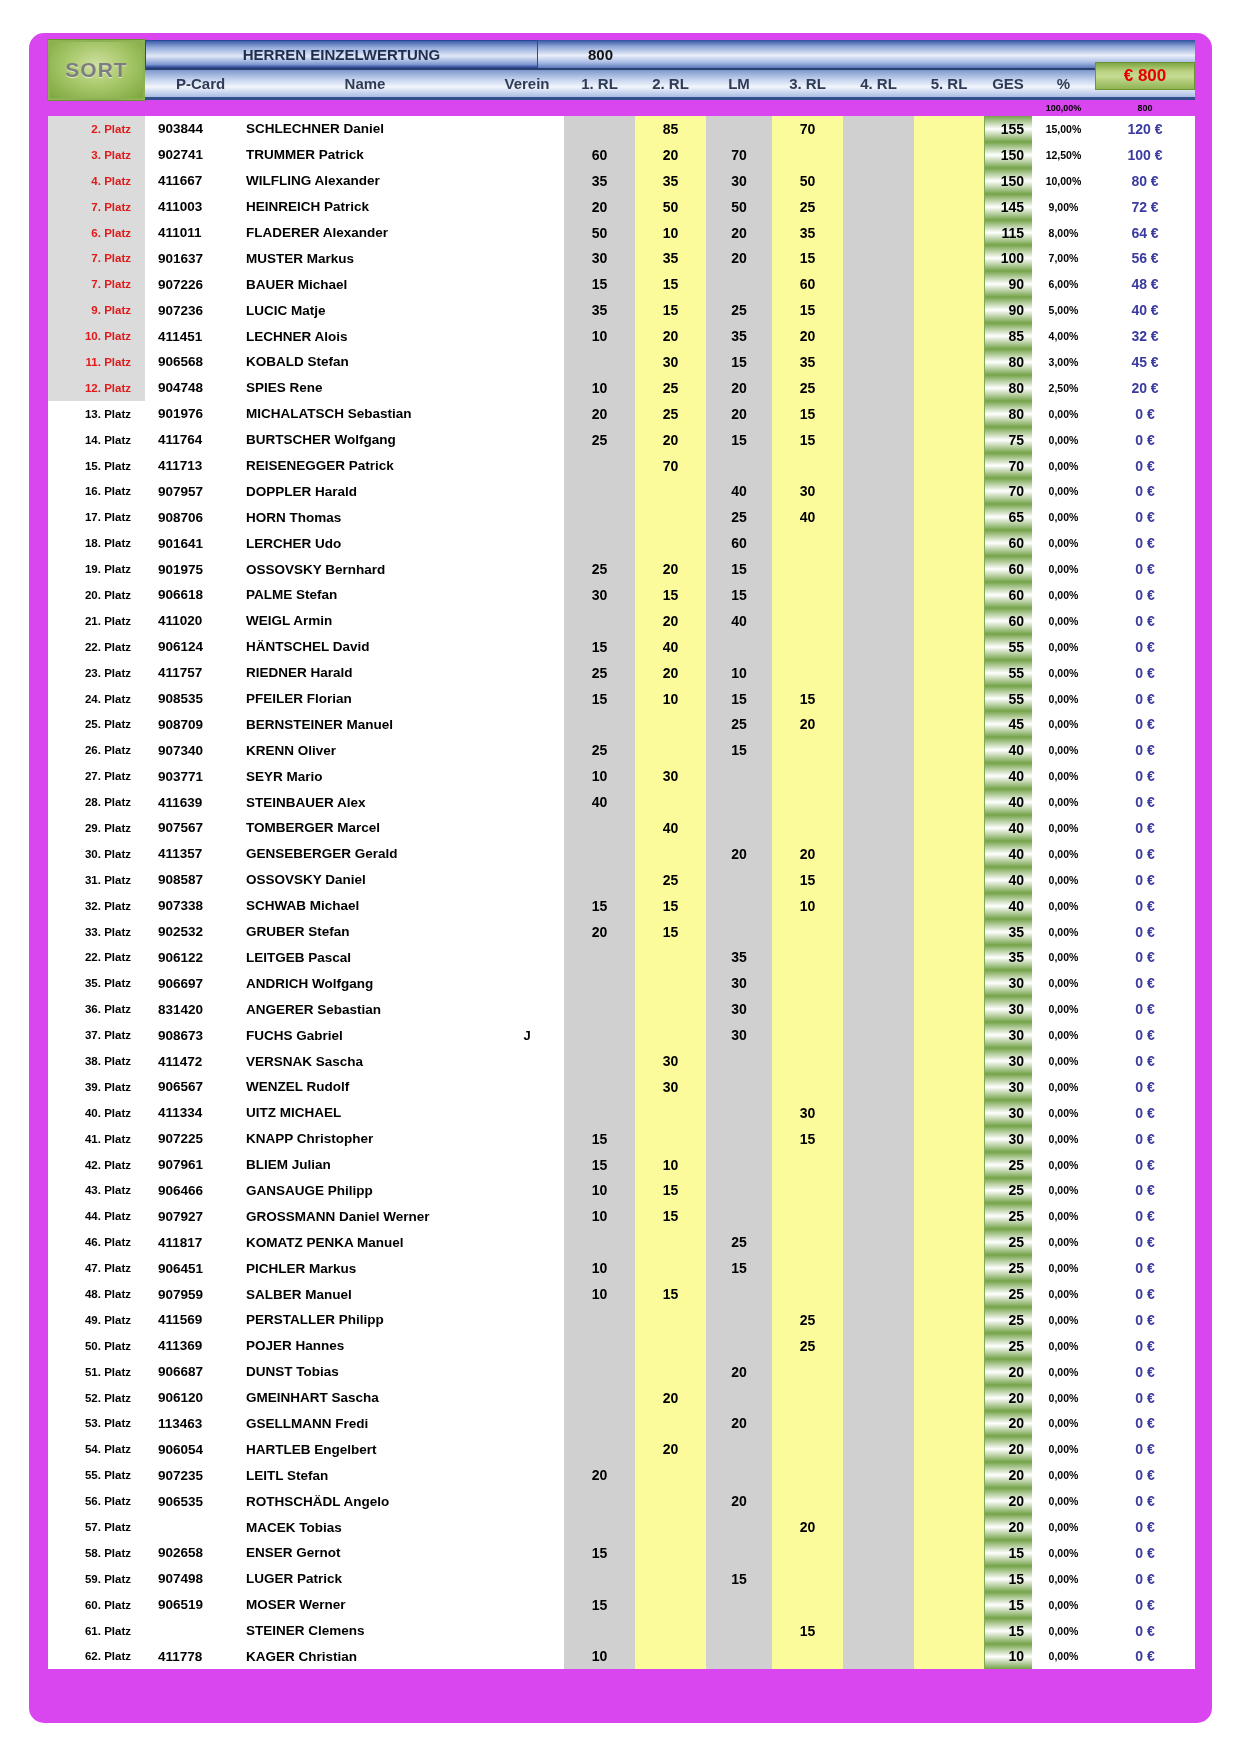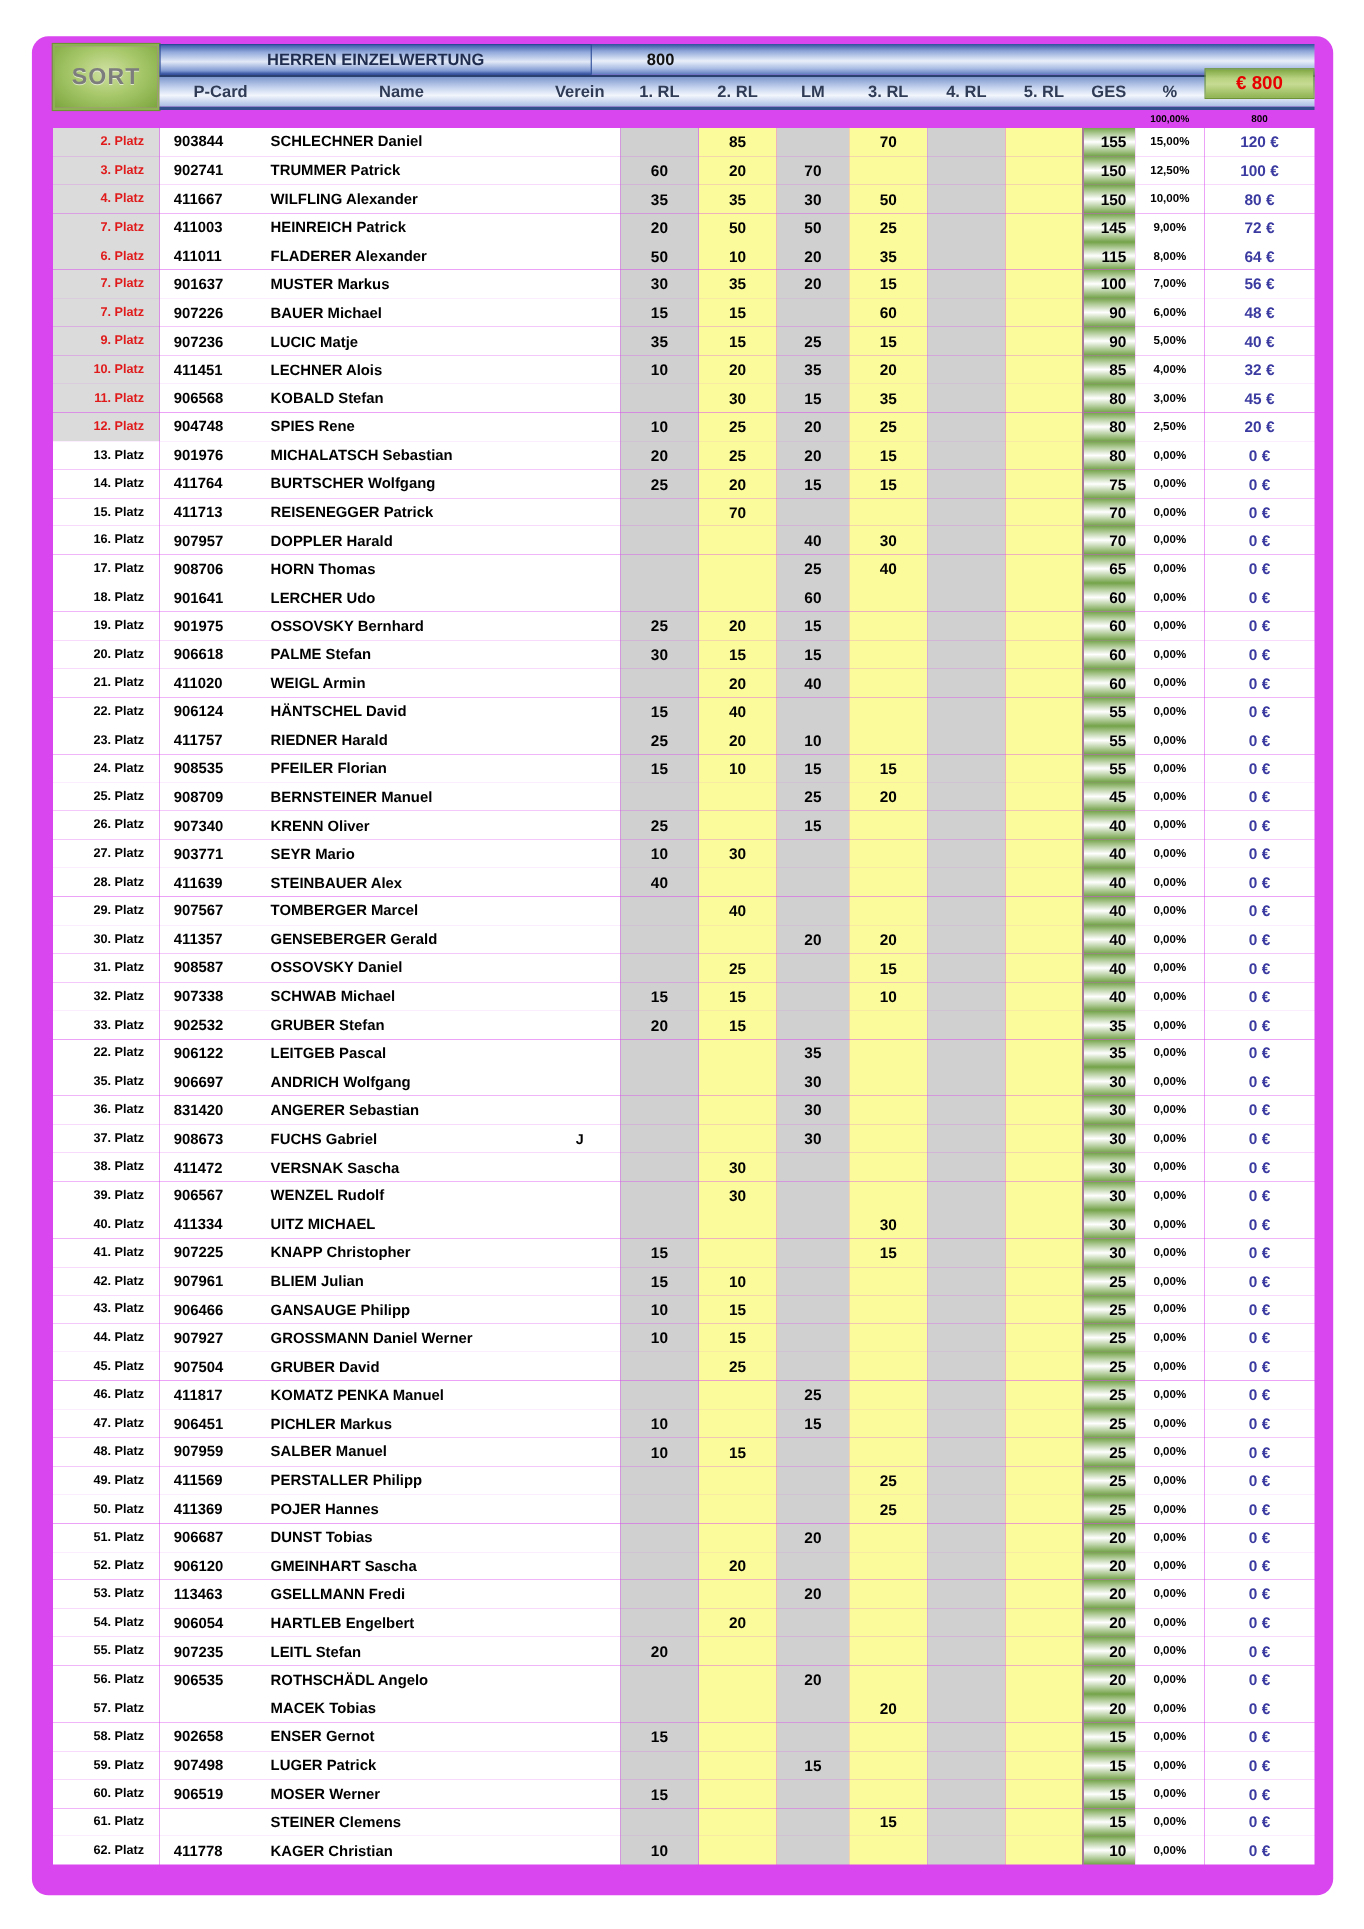--- a/index.html
+++ b/index.html
@@ -755,35 +755,20 @@
     <td class="rl y">15</td>
     <td class="rl g"></td>
     <td class="rl y"></td>
     <td class="rl g"></td>
     <td class="rl y"></td>
     <td class="ges">25</td>
     <td class="pct">0,00%</td>
     <td class="eur">0 €</td>
   </tr>
         <tr>
-    <td class="platz">45. Platz</td>
-    <td class="pcard">907504</td>
-    <td class="name">GRUBER David</td>
-    <td class="verein"></td>
-    <td class="rl g"></td>
-    <td class="rl y">25</td>
-    <td class="rl g"></td>
-    <td class="rl y"></td>
-    <td class="rl g"></td>
-    <td class="rl y"></td>
-    <td class="ges">25</td>
-    <td class="pct">0,00%</td>
-    <td class="eur">0 €</td>
-  </tr>
-        <tr>
     <td class="platz">46. Platz</td>
     <td class="pcard">411817</td>
     <td class="name">KOMATZ PENKA Manuel</td>
     <td class="verein"></td>
     <td class="rl g"></td>
     <td class="rl y"></td>
     <td class="rl g">25</td>
     <td class="rl y"></td>
     <td class="rl g"></td>
     <td class="rl y"></td>

